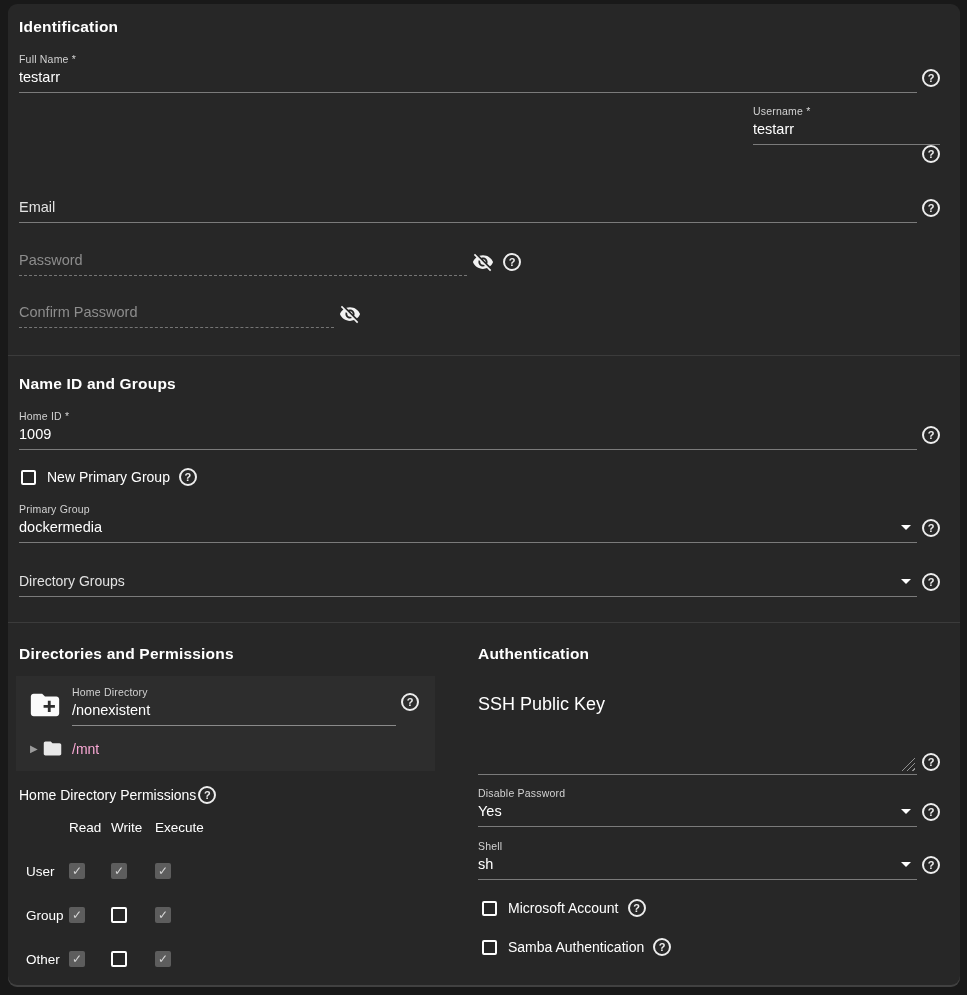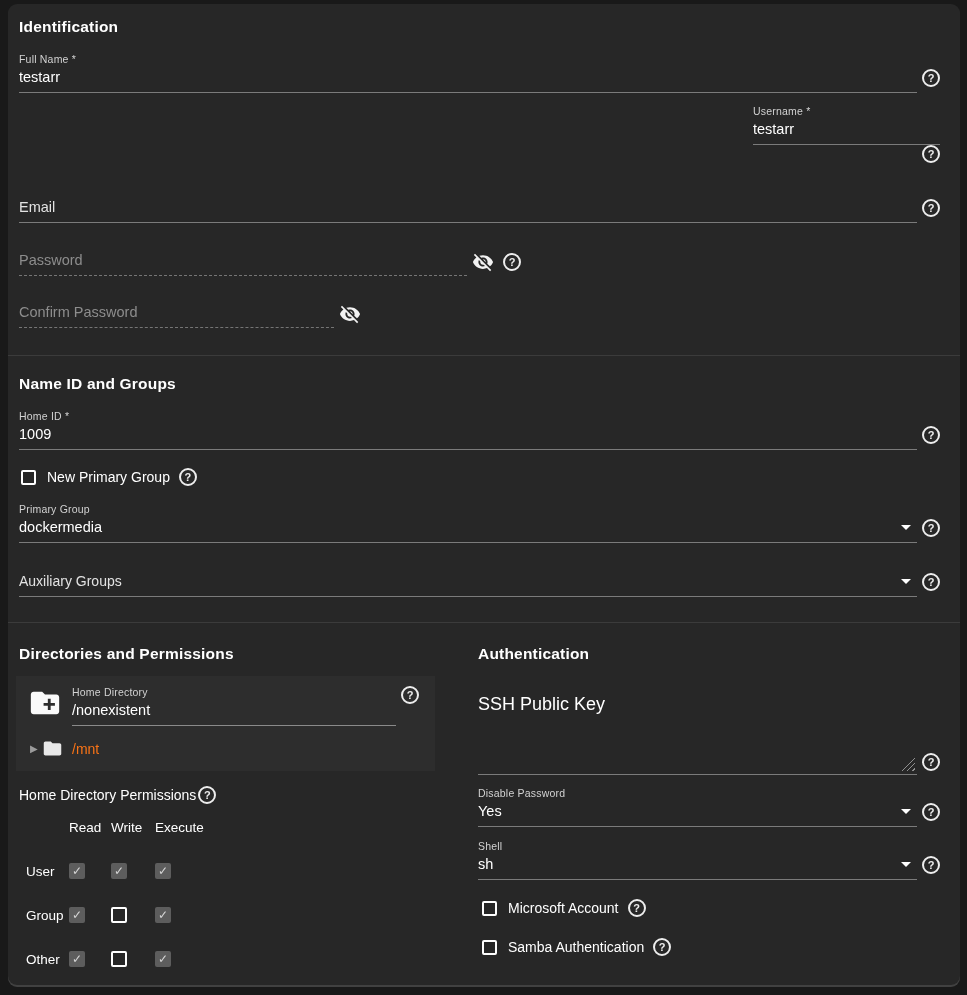--- a/index.html
+++ b/index.html
@@ -114,27 +114,27 @@
   .col-right { flex: 1; margin-left: 35px; }
   
   .hd-panel {
     margin-left: -3px;
     margin-top: 13px;
     width: 419px;
     height: 95px;
     background: #2d2d2d;
     padding: 10px 16px 0 12px;
   }
-  .hd-row { display: flex; align-items: flex-start; }
+  .hd-row { display: flex; align-items: center; }
   .hd-folder { flex: none; margin-right: 10px; margin-bottom: -2px; }
   .hd-row .ficons { margin-bottom: 8px; }
   .tree-row { display: flex; align-items: center; margin-top: 12px; cursor: pointer; }
   .tri { font-size: 10px; color: #9b9b9b; width: 12px; margin-left: 2px; flex: none; }
   .tree-folder { display: inline-flex; margin-right: 9px; flex: none; }
-  .tree-label { font-size: 14px; color: #f97316; }
+  .tree-label { font-size: 14px; color: #f9a8d4; }
   
   .perm-title { display: flex; align-items: center; margin-top: 15px; }
   .perm-title-text { font-size: 14px; color: #ffffff; }
   .perm-title .help { margin-left: 2px; }
   .perm-grid {
     margin-top: 16px;
     display: grid;
     grid-template-columns: 50px 42px 44px 60px;
     row-gap: 28px;
     align-items: center;
@@ -293,21 +293,21 @@
         </div>
       </div>
       <div class="ficons">
           <span class="help"></span>
         </div>
     </div>
 
     <div class="frow" style="margin-top:28px;">
       <div class="fmain">
         <div class="sel-value">
-          <span class="ph-text">Auxiliary Groups</span>
+          <span class="ph-text">Directory Groups</span>
           <span class="caret"></span>
         </div>
       </div>
       <div class="ficons">
           <span class="help"></span>
         </div>
     </div>
   </section>
 
   <div class="divider"></div>

